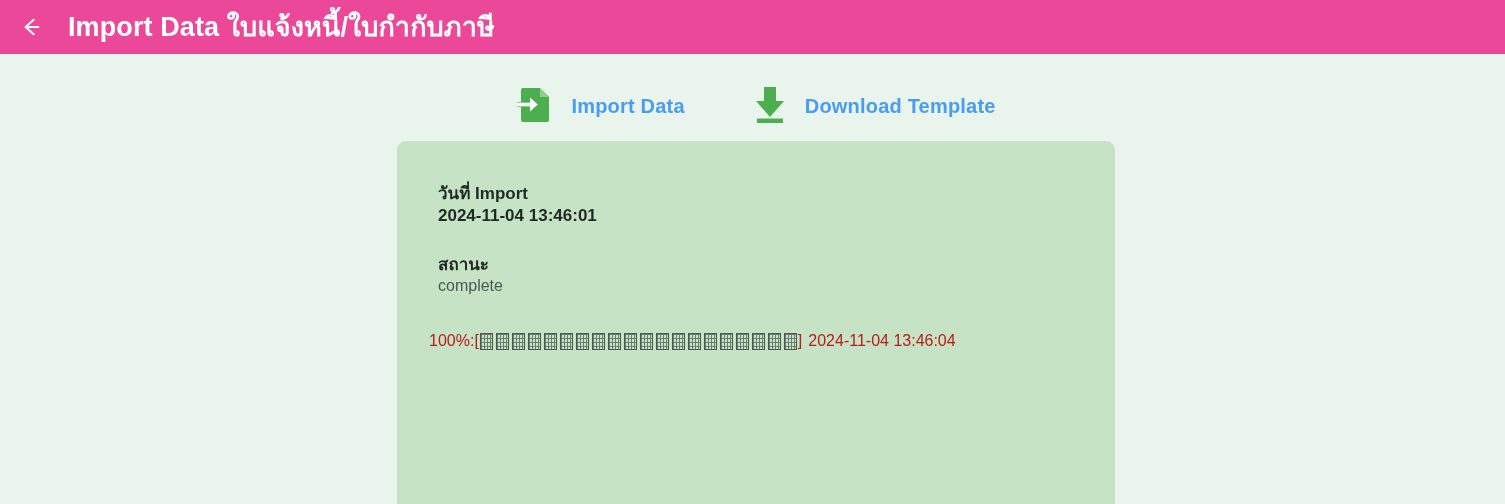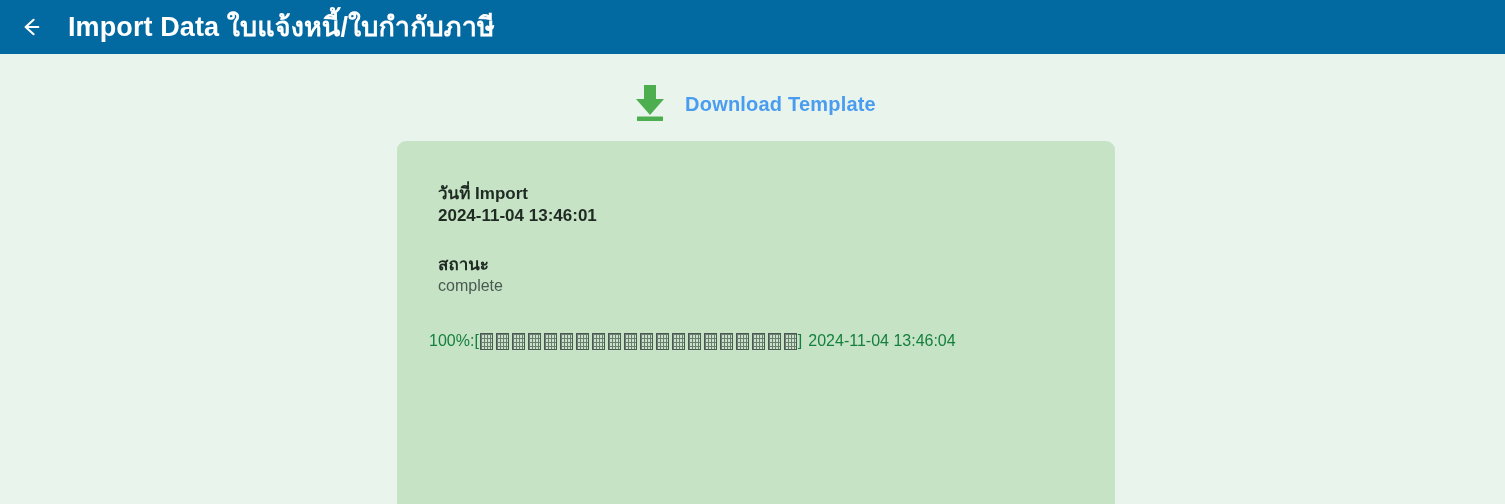--- a/index.html
+++ b/index.html
@@ -11,21 +11,21 @@
     height: 504px;
     background: #e8f4ec;
     font-family: "Liberation Sans", "DejaVu Sans", sans-serif;
     overflow: hidden;
     position: relative;
   }
 
   
   .app-header {
     height: 54px;
-    background: #0369a1;
+    background: #ec4899;
     display: flex;
     align-items: center;
     padding: 0 0 0 14px;
     box-sizing: border-box;
   }
   .back-btn {
     width: 34px;
     height: 34px;
     display: flex;
     align-items: center;
@@ -112,21 +112,21 @@
   }
   .info-value.muted { color: #4a5a52; }
 
   
   .progress-line {
     margin-top: 37px;
     display: flex;
     align-items: center;
     white-space: nowrap;
     font-size: 16px;
-    color: #15803d;
+    color: #b91c1c;
   }
   .progress-bar-boxes {
     display: flex;
     align-items: center;
     gap: 3px;
     margin: 0 1px;
   }
   
   .tofu {
     width: 13px;
@@ -151,20 +151,33 @@
         <path d="M15.6 5.8 L7.6 13 L15.6 20.2" fill="none" stroke="#ffffff" stroke-width="2.1" stroke-linecap="round" stroke-linejoin="round"></path>
         <line x1="7.9" y1="13" x2="20.3" y2="13" stroke="#ffffff" stroke-width="2.1" stroke-linecap="round"></line>
       </svg>
     </span>
   </div>
   <div class="app-title">Import Data ใบแจ้งหนี้/ใบกำกับภาษี</div>
 </div>
 
 <div class="toolbar">
 
+  <div class="action">
+    <span class="icon">
+      <svg width="48" height="48" viewBox="0 0 48 48" aria-hidden="true">
+        <path d="M14 8 h17 l9 9 v23 a2 2 0 0 1 -2 2 H14 a2 2 0 0 1 -2 -2 V10 a2 2 0 0 1 2 -2 z" fill="#4cae4f"></path>
+        <path d="M31 8 l9 9 h-9 z" fill="#8fd08f"></path>
+        <rect x="8" y="22" width="22" height="5" fill="#4cae4f"></rect>
+        <path d="M8 24.5 h17" stroke="#ffffff" stroke-width="3.4" stroke-linecap="butt"></path>
+        <path d="M21 17.5 L28.8 24.5 L21 31.5 z" fill="#ffffff"></path>
+        <path d="M8 24.5 h15" stroke="#ffffff" stroke-width="3.4"></path>
+      </svg>
+    </span>
+    <span class="label">Import Data</span>
+  </div>
 
   <div class="action">
     <span class="icon">
       <svg width="42" height="44" viewBox="0 0 42 44" aria-hidden="true">
         <rect x="15" y="5" width="12" height="16" fill="#4cae4f"></rect>
         <path d="M7 19 L35 19 L21 35 z" fill="#4cae4f"></path>
         <rect x="8" y="36.5" width="26" height="4.5" rx="0.5" fill="#4cae4f"></rect>
       </svg>
     </span>
     <span class="label">Download Template</span>

